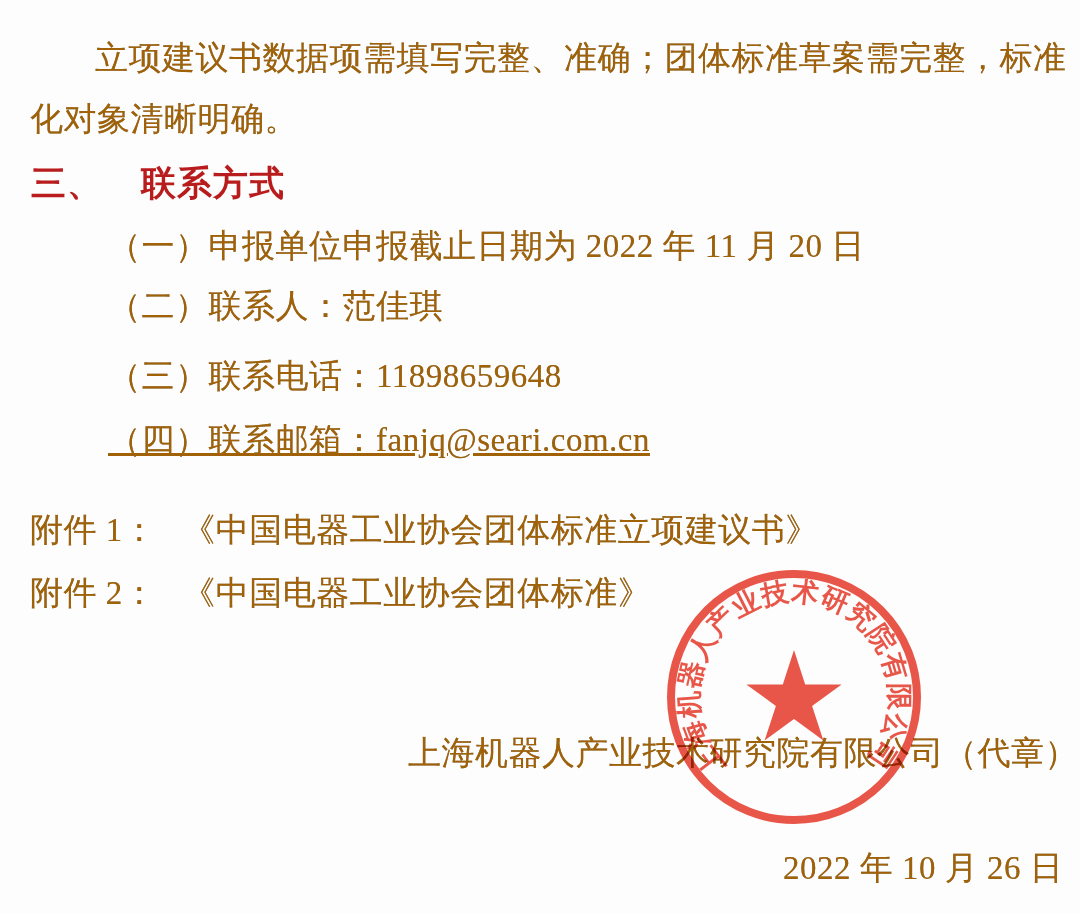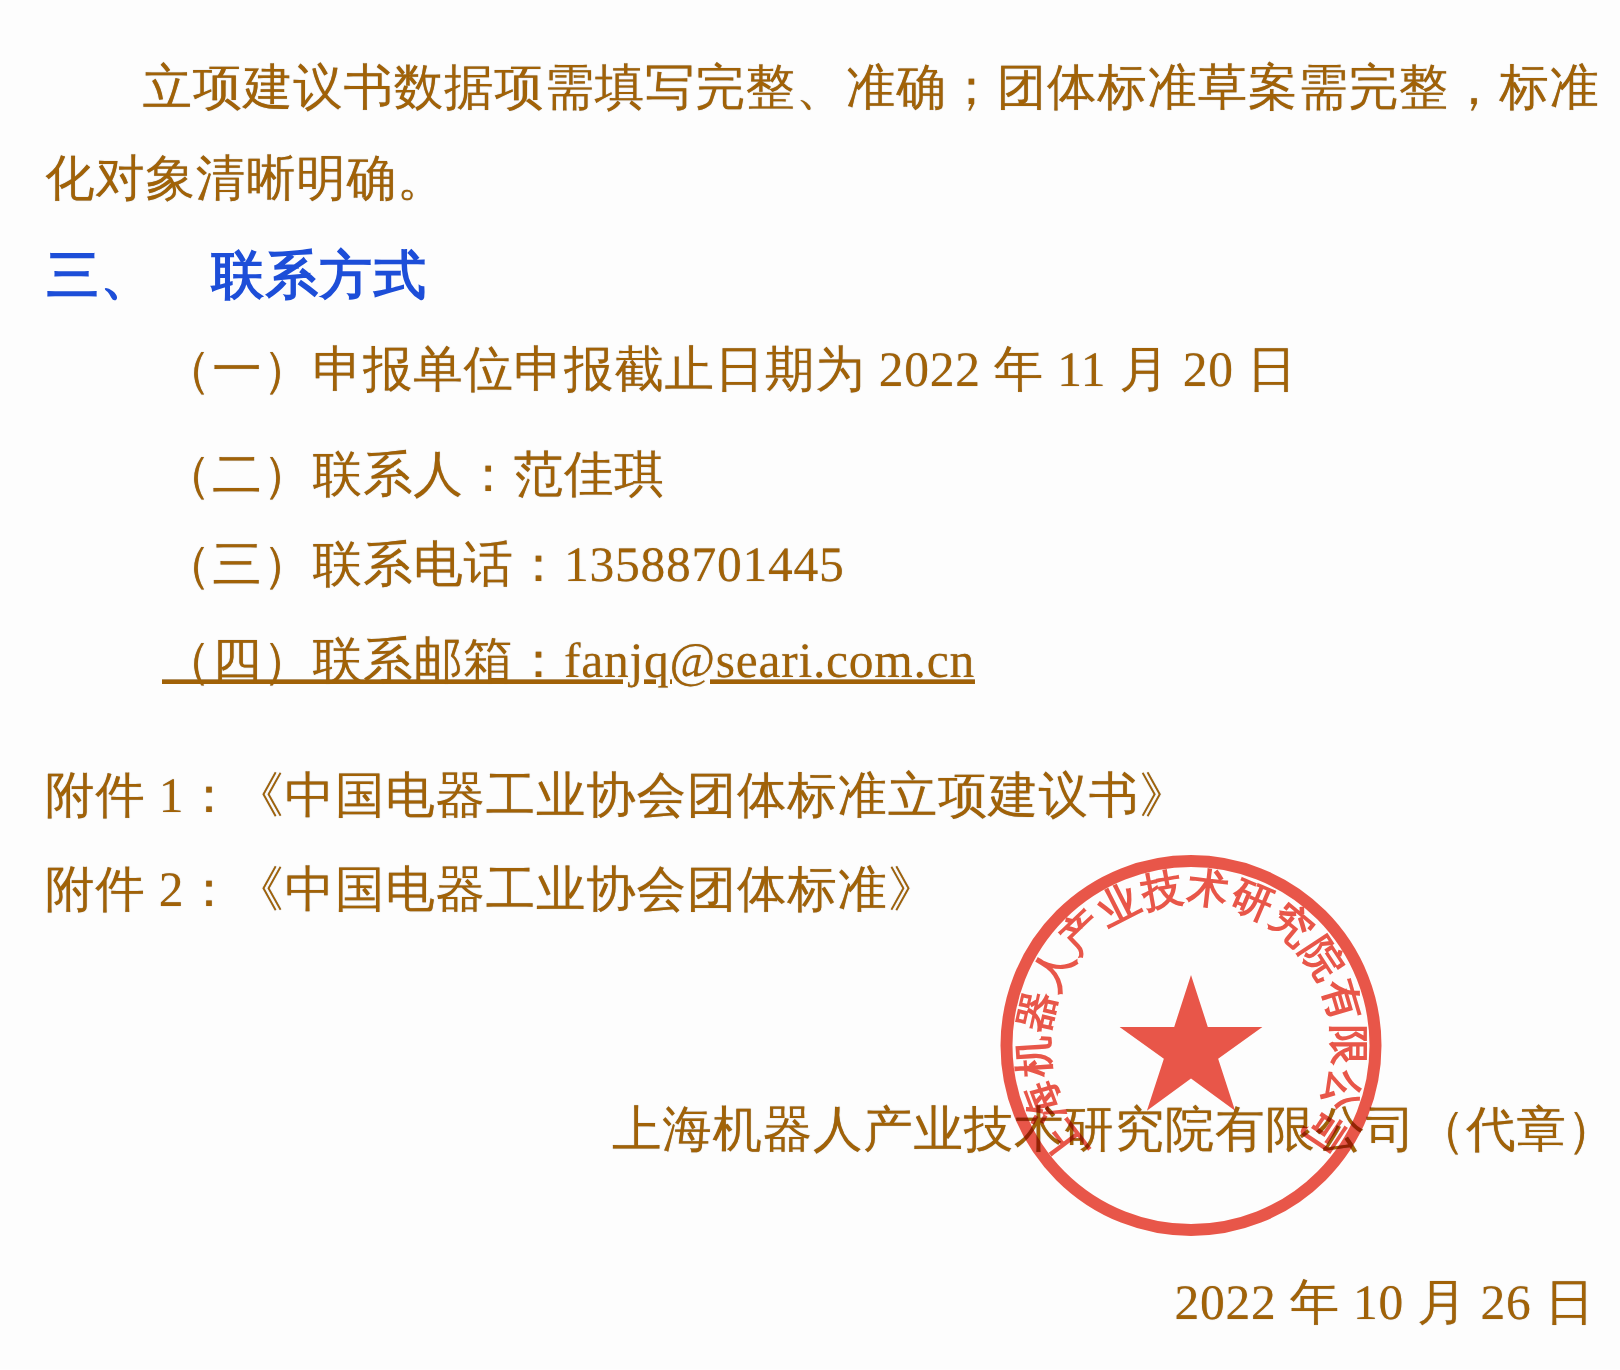--- a/index.html
+++ b/index.html
@@ -15,48 +15,48 @@
   .body-text {
     font-size: 33px;
     letter-spacing: 0.5px;
     color: #a16207;
     text-shadow: 0 0 0.6px rgba(60,60,60,0.55);
   }
   .heading {
     font-family: "Liberation Sans", "DejaVu Sans", sans-serif;
     font-weight: bold;
     font-size: 35px;
-    color: #1d4ed8;
+    color: #b91c1c;
     letter-spacing: 1px;
     text-align: center;
   }
   .heading .gap { display: inline-block; width: 38px; }
-  .attach-label { }
+  .attach-label { margin-right: 26px; }
   .seal-wrap {
     left: 663px; top: 566px; width: 262px; height: 262px;
     mix-blend-mode: multiply;
     opacity: 0.88;
     pointer-events: none;
   }
   .date-line { left: 783px; top: 830px; margin-top: 16px; }
   .company-line { left: 408px; top: 699px; margin-top: 32px; }
 </style>
 </head>
 <body>
 
 <div class="abs body-text" style="left:95px; top:36px;">立项建议书数据项需填写完整、准确；团体标准草案需完整，标准</div>
 <div class="abs body-text" style="left:30px; top:97px;font-family:Liberation Mono, monospace;">化对象清晰明确。</div>
 
 <div class="abs heading" style="left:31px; top:160px;">
   <span>三、</span><span class="gap"></span><span>联系方式</span>
 </div>
 
 <div class="abs body-text" style="left:108px; top:224px;">（一）申报单位申报截止日期为 2022 年 11 月 20 日</div>
-<div class="abs body-text" style="left:108px; top:294px;text-align:right;">（二）联系人：范佳琪</div>
-<div class="abs body-text" style="left:108px; top:354px;">（三）联系电话：13588701445</div>
+<div class="abs body-text" style="left:108px; top:284px;text-align:right;">（二）联系人：范佳琪</div>
+<div class="abs body-text" style="left:108px; top:354px;">（三）联系电话：11898659648</div>
 <div class="abs body-text" style="left:108px; top:418px;text-decoration:underline;">（四）联系邮箱：fanjq@seari.com.cn</div>
 
 <div class="abs body-text" style="left:30px; top:508px;">
   <span class="attach-label">附件 1：</span><span>《中国电器工业协会团体标准立项建议书》</span>
 </div>
 <div class="abs body-text" style="left:30px; top:571px;">
   <span class="attach-label">附件 2：</span><span>《中国电器工业协会团体标准》</span>
 </div>
 
 <div class="abs body-text company-line">上海机器人产业技术研究院有限公司（代章）</div>

